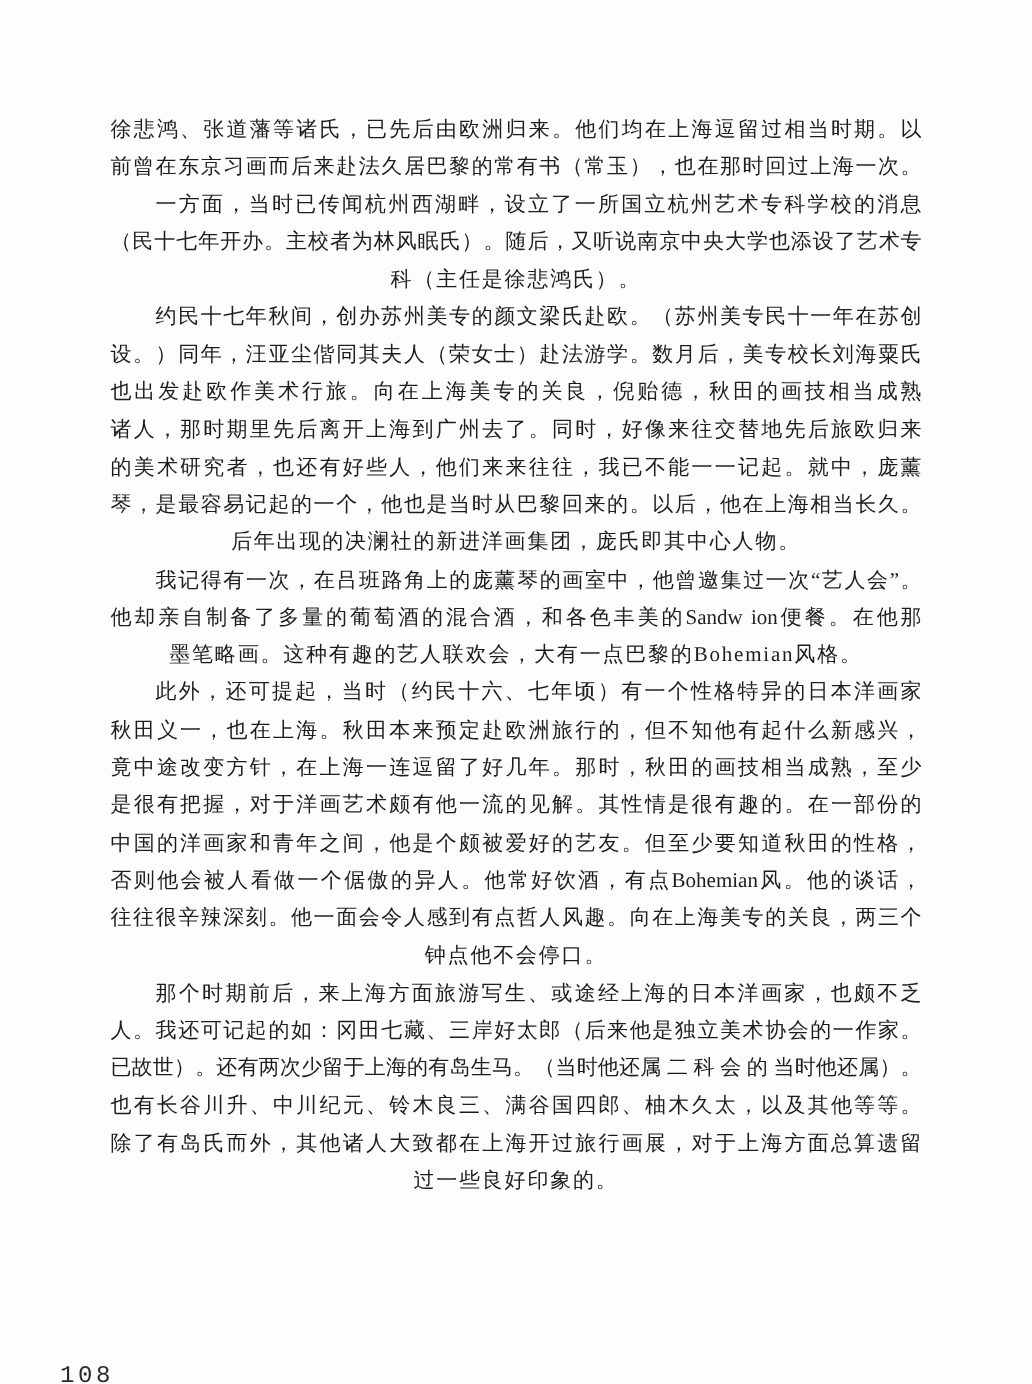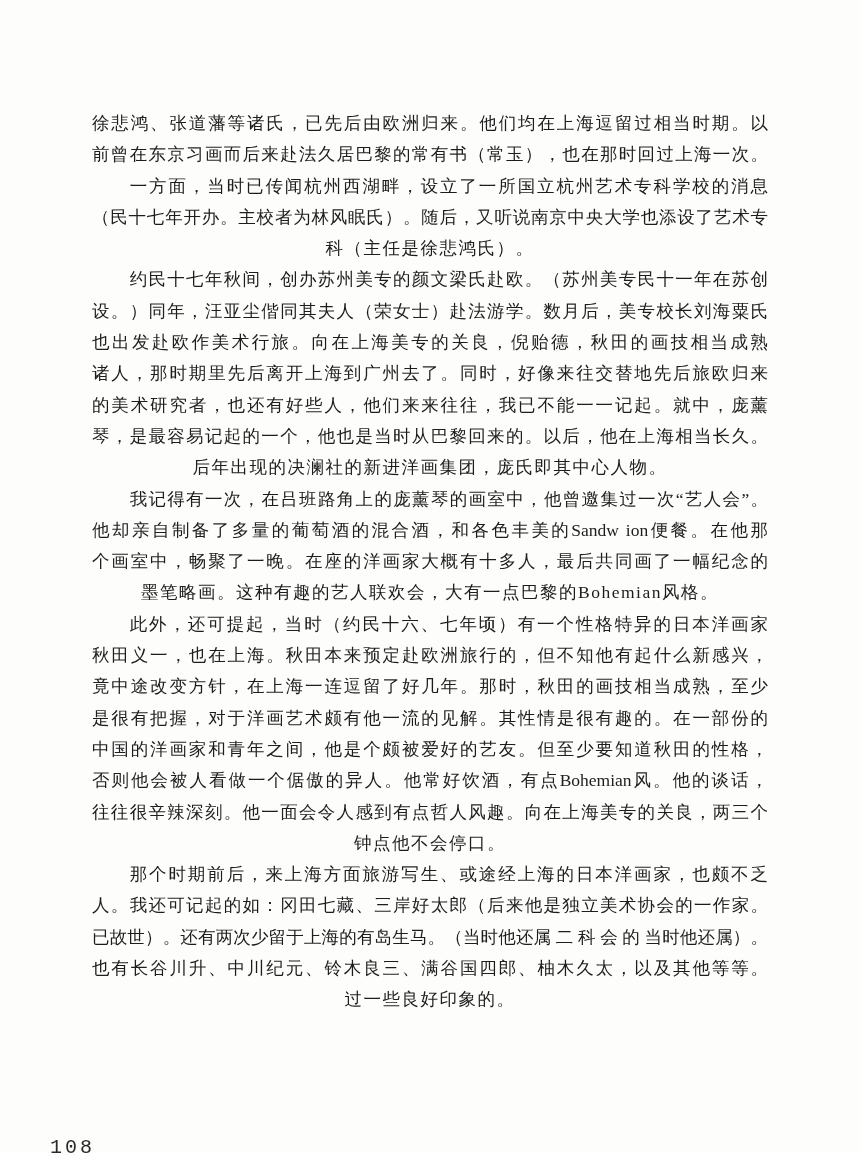--- a/index.html
+++ b/index.html
@@ -17,21 +17,21 @@
   .scan-page {
     position: absolute;
     inset: 0;
     background:
       radial-gradient(ellipse 120% 100% at 50% 45%, rgba(255,255,255,0) 80%, rgba(0,0,0,0.02) 100%),
       #fdfdfc;
   }
   .text-block {
     position: absolute;
     left: 92px;
-    top: 108px;
+    top: 92px;
     width: 676px;
     color: #1d1d1d;
     font-size: 17.5px;
     line-height: 31.3px;
   }
   .line {
     height: 31.3px;
     white-space: pre-wrap;
     text-align: center;
   }
@@ -68,30 +68,30 @@
       <div class="line short">科（主任是徐悲鸿氏）。</div>
       <div class="line fill indent">约民十七年秋间，创办苏州美专的颜文梁氏赴欧。（苏州美专民十一年在苏创</div>
       <div class="line fill">设。）同年，汪亚尘偕同其夫人（荣女士）赴法游学。数月后，美专校长刘海粟氏</div>
       <div class="line fill">也出发赴欧作美术行旅。向在上海美专的关良，倪贻德，秋田的画技相当成熟</div>
       <div class="line fill">诸人，那时期里先后离开上海到广州去了。同时，好像来往交替地先后旅欧归来</div>
       <div class="line fill">的美术研究者，也还有好些人，他们来来往往，我已不能一一记起。就中，庞薰</div>
       <div class="line fill">琴，是最容易记起的一个，他也是当时从巴黎回来的。以后，他在上海相当长久。</div>
       <div class="line short">后年出现的决澜社的新进洋画集团，庞氏即其中心人物。</div>
       <div class="line fill indent">我记得有一次，在吕班路角上的庞薰琴的画室中，他曾邀集过一次“艺人会”。</div>
       <div class="line fill">他却亲自制备了多量的葡萄酒的混合酒，和各色丰美的Sandw ion便餐。在他那</div>
-      <div class="line fill">个画室中，畅聚了一晚。在座的洋画家大概有十多人，最后共同画了一幅纪念的</div>
       <div class="line short">墨笔略画。这种有趣的艺人联欢会，大有一点巴黎的Bohemian风格。</div>
       <div class="line fill indent">此外，还可提起，当时（约民十六、七年顷）有一个性格特异的日本洋画家</div>
       <div class="line fill">秋田义一，也在上海。秋田本来预定赴欧洲旅行的，但不知他有起什么新感兴，</div>
       <div class="line fill">竟中途改变方针，在上海一连逗留了好几年。那时，秋田的画技相当成熟，至少</div>
       <div class="line fill">是很有把握，对于洋画艺术颇有他一流的见解。其性情是很有趣的。在一部份的</div>
       <div class="line fill">中国的洋画家和青年之间，他是个颇被爱好的艺友。但至少要知道秋田的性格，</div>
       <div class="line fill">否则他会被人看做一个倨傲的异人。他常好饮酒，有点Bohemian风。他的谈话，</div>
       <div class="line fill">往往很辛辣深刻。他一面会令人感到有点哲人风趣。向在上海美专的关良，两三个</div>
       <div class="line short">钟点他不会停口。</div>
       <div class="line fill indent">那个时期前后，来上海方面旅游写生、或途经上海的日本洋画家，也颇不乏</div>
       <div class="line fill">人。我还可记起的如：冈田七藏、三岸好太郎（后来他是独立美术协会的一作家。</div>
       <div class="line fill">已故世）。还有两次少留于上海的有岛生马。（当时他还属 二 科 会 的 当时他还属）。</div>
       <div class="line fill">也有长谷川升、中川纪元、铃木良三、满谷国四郎、柚木久太，以及其他等等。</div>
+      <div class="line fill">除了有岛氏而外，其他诸人大致都在上海开过旅行画展，对于上海方面总算遗留</div>
       <div class="line short">过一些良好印象的。</div>
     </div>
   <div class="page-number">108</div>
 </div>
 
 </body></html>

